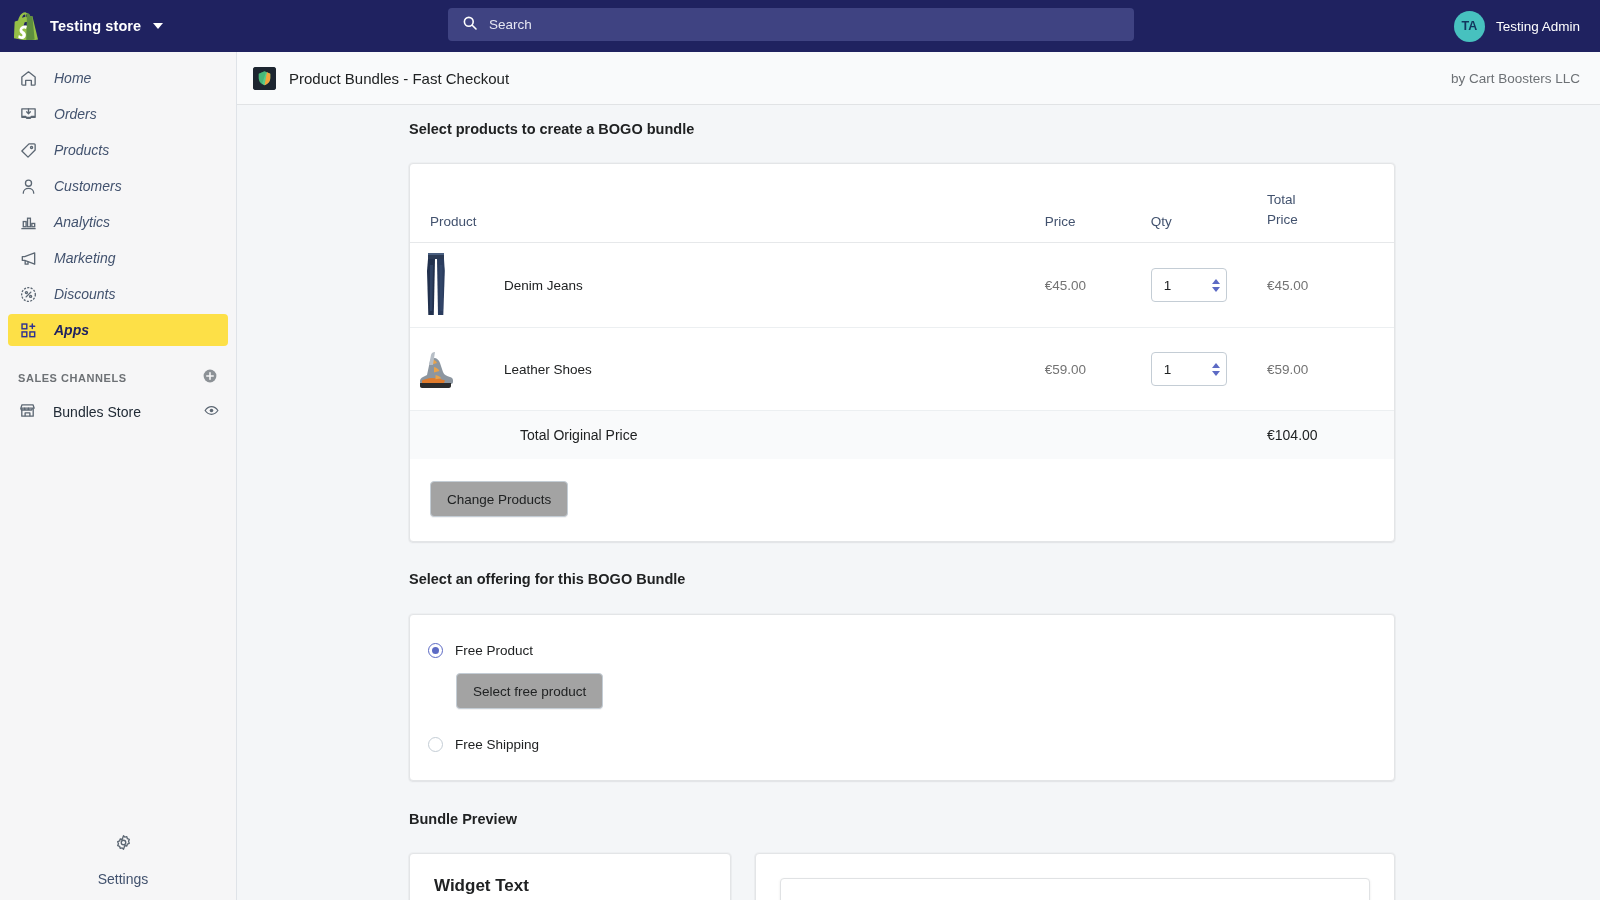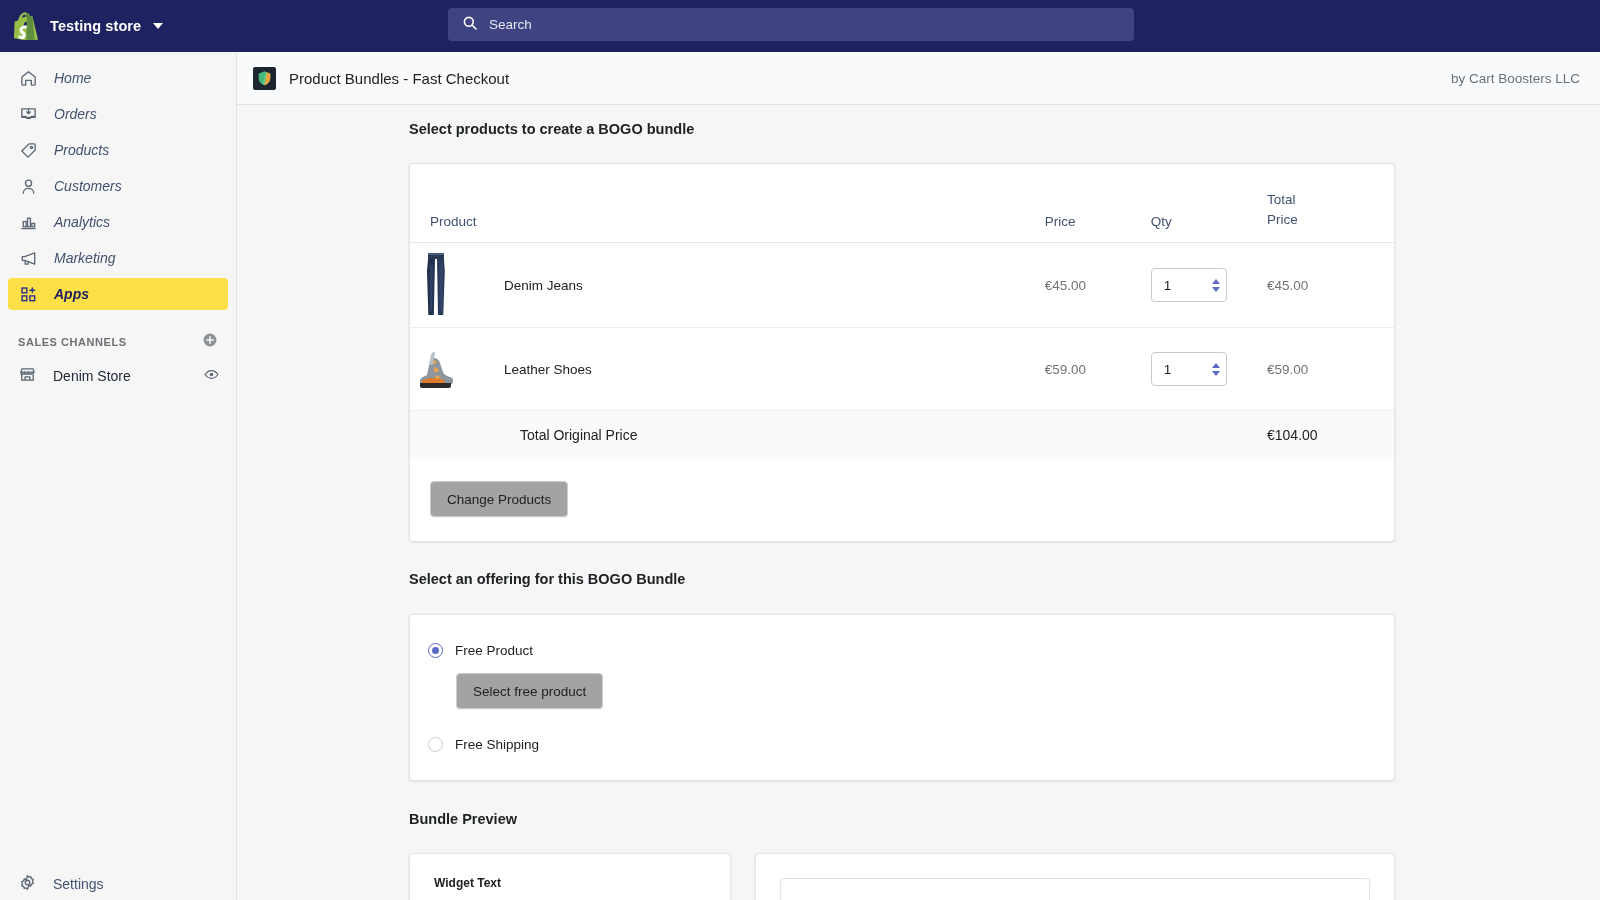--- a/index.html
+++ b/index.html
@@ -92,25 +92,26 @@
     letter-spacing: .55px;
   }
   .chan-item {
     display: flex; align-items: center; gap: 16px;
     height: 32px; margin: 0 8px; padding-left: 10px; padding-right: 8px;
     border-radius: 4px; color: #212b36; font-size: 14px;
     cursor: pointer;
   }
   .chan-item .label { flex: 1; }
   .settings-item {
-    position: absolute; bottom: 0; left: 8px; right: 8px;
+    position: absolute; bottom: 35px; left: 8px; right: 8px;
     display: flex; align-items: center; gap: 16px;
     height: 32px; padding-left: 10px;
     border-radius: 4px; color: #42526e; font-size: 14px;
     cursor: pointer;
+    flex-direction: column;
   }
 
   
   .app-header {
     position: absolute; left: 237px; top: 52px;
     width: 1363px; height: 53px;
     background: #f9fafb;
     border-bottom: 1px solid #e1e3e5;
     display: flex; align-items: center;
     padding: 0 20px 0 16px;
@@ -215,21 +216,21 @@
   }
   .radio-label { font-size: 13.5px; color: #202223; }
 
   .preview-row { display: flex; gap: 24px; margin-left: 172px; }
   .pv-card {
     background: #fff; border: 1px solid #e3e5e7; border-radius: 4px;
     box-shadow: 0 0 0 1px rgba(63,63,68,.03), 0 1px 2px rgba(63,63,68,.07);
   }
   .pv-left { width: 322px; height: 120px; padding: 22px 24px 0 24px; }
   .pv-right { width: 640px; height: 120px; padding: 24px; }
-  .pv-title { font-size: 12px; font-weight: bold; color: #202223; }
+  .pv-title { font-size: 17px; font-weight: bold; color: #202223; }
   .pv-inner {
     height: 100%; border: 1px solid #e0e2e4; border-radius: 4px;
     background: #fff;
     box-shadow: 0 1px 3px rgba(0,0,0,.08);
   }
 </style>
 </head>
 <body>
 
 <div class="topbar">
@@ -248,20 +249,24 @@
   <div class="search-wrap">
     <span>
       <svg width="16" height="16" viewBox="0 0 20 20" fill="none" stroke="#ffffff" stroke-width="2">
         <circle cx="8.5" cy="8.5" r="5.5"></circle>
         <line x1="12.8" y1="12.8" x2="17.5" y2="17.5" stroke-linecap="round"></line>
       </svg>
     </span>
     <span class="search-placeholder">Search</span>
   </div>
 
+  <div class="user-wrap">
+    <span class="avatar">TA</span>
+    <span class="user-name">Testing Admin</span>
+  </div>
 </div>
 
 <div class="sidebar">
   <div class="nav-list">
 
     <div class="nav-item">
       <span class="ico">
         <svg width="19" height="19" viewBox="0 0 20 20" fill="none" stroke="#5c6773" stroke-width="1.4" stroke-linejoin="round">
           <path d="M3 8.5L10 3l7 5.5V16a1 1 0 0 1-1 1h-3v-5H7v5H4a1 1 0 0 1-1-1V8.5z"></path>
         </svg>
@@ -315,20 +320,31 @@
     <div class="nav-item">
       <span class="ico">
         <svg width="19" height="19" viewBox="0 0 20 20" fill="none" stroke="#5c6773" stroke-width="1.4" stroke-linejoin="round">
           <path d="M16.5 4L6 8H3.5v4H6l10.5 4V4z"></path>
             <path d="M6.5 12.5V16h3v-2.8"></path>
         </svg>
       </span>
       <span>Marketing</span>
     </div>
 
+    <div class="nav-item">
+      <span class="ico">
+        <svg width="19" height="19" viewBox="0 0 20 20" fill="none" stroke="#5c6773" stroke-width="1.4">
+          <circle cx="10" cy="10" r="7.2" stroke-dasharray="2.2 1.4"></circle>
+          <path d="M7.5 12.5l5-5" stroke-linecap="round"></path>
+          <circle cx="7.8" cy="8" r="1.1"></circle>
+            <circle cx="12.2" cy="12" r="1.1"></circle>
+        </svg>
+      </span>
+      <span>Discounts</span>
+    </div>
 
     <div class="nav-item active">
       <span class="ico">
         <svg width="19" height="19" viewBox="0 0 20 20" fill="none" stroke="#2e3192" stroke-width="1.5">
           <rect x="3.2" y="3.2" width="5" height="5"></rect>
           <rect x="3.2" y="11.5" width="5" height="5"></rect>
           <rect x="11.5" y="11.5" width="5" height="5"></rect>
           <path d="M14 3v5M11.5 5.5h5" stroke-linecap="round"></path>
         </svg>
       </span>
@@ -348,21 +364,21 @@
 
   <div class="chan-item">
     <span class="ico">
       <svg width="19" height="19" viewBox="0 0 20 20" fill="none" stroke="#5c6773" stroke-width="1.4" stroke-linejoin="round">
         <path d="M3 7.5L4.2 4h11.6L17 7.5z"></path>
           <path d="M4 7.5V16h12V7.5"></path>
         <path d="M3 7.5c0 1.2.9 2 2 2s2-.8 2-2c0 1.2.9 2 2 2s2-.8 2-2c0 1.2.9 2 2 2s2-.8 2-2"></path>
         <path d="M7.5 16v-3.5h5V16"></path>
       </svg>
     </span>
-    <span class="label">Denim Store</span>
+    <span class="label">Bundles Store</span>
     <span>
       <svg width="17" height="17" viewBox="0 0 20 20" fill="none" stroke="#5c6773" stroke-width="1.4">
         <path d="M2.5 10S5.5 5.5 10 5.5 17.5 10 17.5 10 14.5 14.5 10 14.5 2.5 10 2.5 10z"></path>
         <circle cx="10" cy="10" r="2.1" fill="#5c6773" stroke="none"></circle>
       </svg>
     </span>
   </div>
 
   <div class="settings-item">
     <span class="ico">

